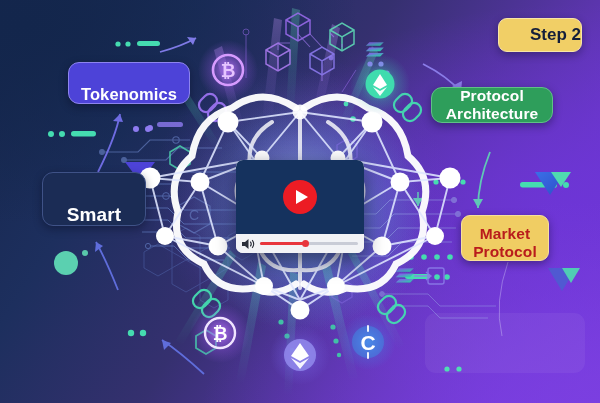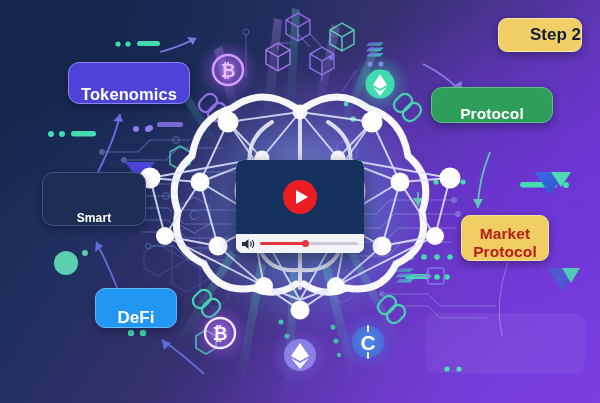--- a/index.html
+++ b/index.html
@@ -25,21 +25,21 @@
     position:absolute; display:flex; align-items:flex-end; justify-content:center;
     text-align:center; font-weight:bold; color:#fff; line-height:1.12;
     border-radius:10px; letter-spacing:.1px;
     box-shadow:0 3px 9px rgba(4,8,26,.38);
   }
   .chip-tokenomics {
     left:68px; top:62px; width:122px; height:42px; font-size:16.5px;
     background:#4d43d8; border:1px solid #8d84ef; border-radius:11px;
   }
   .chip-smart {
-    left:42px; top:172px; width:104px; height:54px; font-size:12px;
+    left:42px; top:172px; width:104px; height:54px; font-size:19px;
     background:#1b2c55; border:1px solid #3f5287; border-radius:11px;
   }
   .chip-defi {
     left:95px; top:288px; width:82px; height:40px; font-size:17px;
     background:#2196f3; border:1px solid #66b9f7; border-radius:10px;
   }
   .chip-protocol {
     left:431px; top:87px; width:122px; height:36px; font-size:15.5px;
     background:#2e9e5b; border:1px solid #5fc187; border-radius:11px;
   }
@@ -506,27 +506,25 @@
   <div class="chip chip-tokenomics">
     <span>Tokenomics</span>
   </div>
 
   <div class="chip chip-smart">
     <span>
       <span>Smart</span><br>
     </span>
   </div>
 
-  <div class="chip chip-defi">
-    <span>DeFi</span>
-  </div>
 
   <div class="chip chip-protocol">
     <span>
       <span>Protocol</span><br>
+      <span>Architecture</span>
     </span>
   </div>
 
   <div class="chip chip-market">
     <span>
       <span>Market</span><br>
       <span>Protocol</span>
     </span>
   </div>
 

